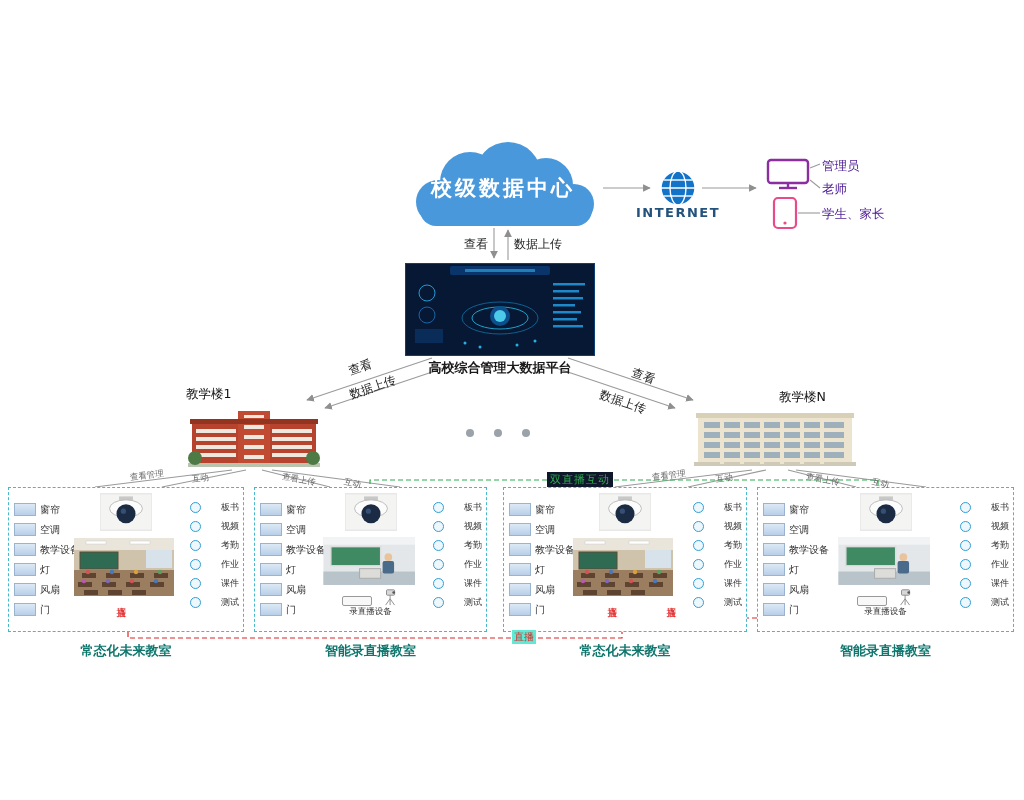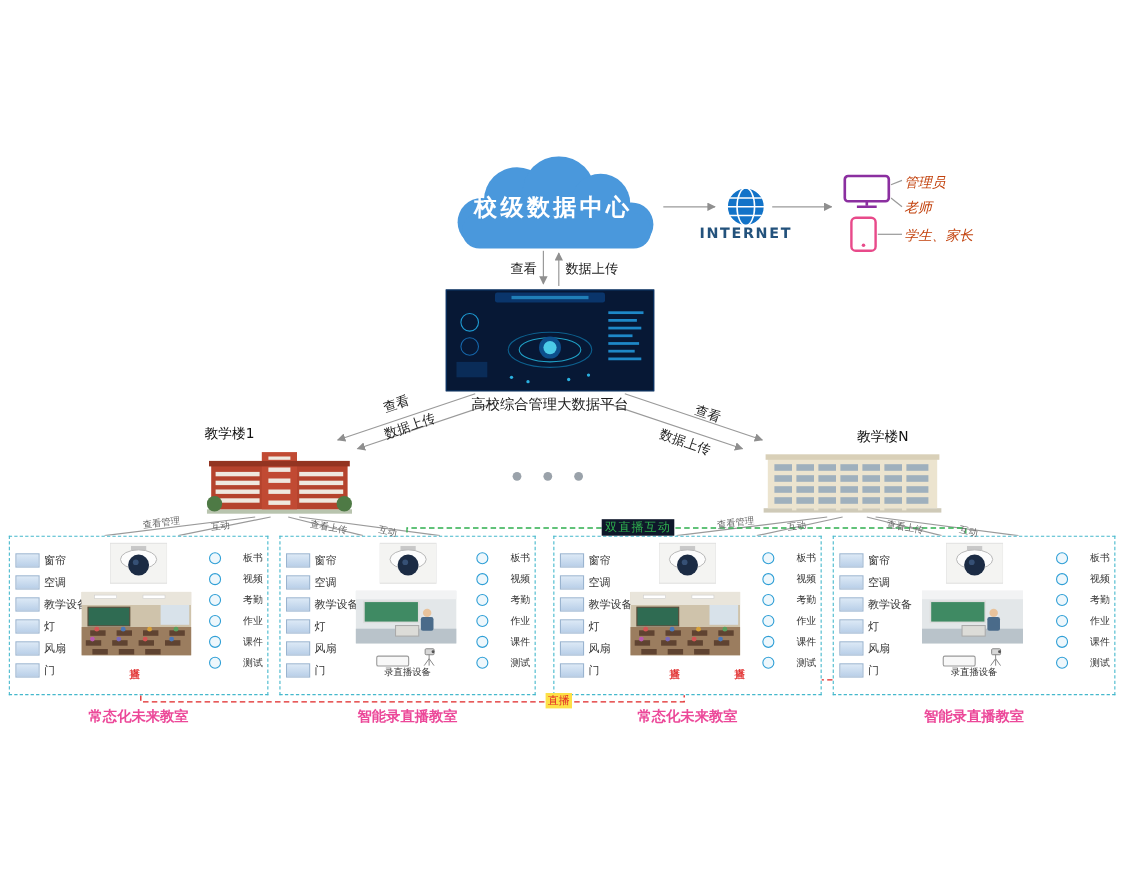--- a/index.html
+++ b/index.html
@@ -5,56 +5,56 @@
   * { margin:0; padding:0; box-sizing:border-box; }
   html,body { background:#fff; font-family:"DejaVu Sans","Liberation Sans",sans-serif; }
   .stage { position:relative; width:1024px; height:800px; background:#fff; overflow:hidden; }
   .abs { position:absolute; }
   .wires { position:absolute; left:0; top:0; width:1024px; height:800px; pointer-events:none; }
 
   .cloud-label { position:absolute; left:398px; top:174px; width:210px; text-align:center;
                  color:#fff; font-size:21px; font-weight:bold; letter-spacing:3px; z-index:3; }
   .internet-label { position:absolute; left:628px; top:205px; width:100px; text-align:center;
                     color:#23527c; font-size:13px; letter-spacing:1.5px; font-weight:600; }
-  .role-label { position:absolute; left:822px; font-size:12.5px; color:#c2410c; white-space:nowrap;font-style:italic; }
+  .role-label { position:absolute; left:822px; font-size:12.5px; color:#4c1d95; white-space:nowrap; }
 
   .f-lbl { position:absolute; font-size:12px; color:#222; white-space:nowrap; z-index:3; }
   .rot { transform-origin:left center; }
   .s-lbl { position:absolute; font-size:8.5px; color:#666; white-space:nowrap; z-index:3; transform-origin:left center; }
 
   .platform-caption { position:absolute; left:400px; top:359px; width:200px; text-align:center;
-                      font-size:13px; font-weight:400; color:#1a1a1a; }
+                      font-size:13px; font-weight:700; color:#1a1a1a; }
   .bld-label { position:absolute; font-size:12.5px; color:#111; white-space:nowrap; }
   .dots { position:absolute; left:466px; top:429px; display:flex; gap:20px; }
   .dots span { width:8px; height:8px; border-radius:50%; background:#9aa2aa; display:block; }
 
   .panel { position:absolute; top:487px; height:145px; border:1.6px dashed #45b8cc; background:#fff; z-index:2; }
   .panel-caption { position:absolute; top:154px; left:0; right:0; text-align:center;
-                   font-size:13px; font-weight:bold; color:#ec4899; }
+                   font-size:13px; font-weight:bold; color:#0f766e; }
   .dev-col { position:absolute; left:5px; top:13px; display:flex; flex-direction:column; gap:3px; }
   .dev-row { display:flex; align-items:center; gap:4px; height:17px; }
   .dev-ico { width:22px; height:13px; background:linear-gradient(#dce9f6,#b9cfe8); border:1px solid #9ab4d0; flex:none; }
   .dev-label { font-size:10px; color:#333; white-space:nowrap; }
   .fn-col { position:absolute; right:4px; top:12px; display:flex; flex-direction:column; gap:4px; }
   .fn-row { display:flex; align-items:center; gap:20px; height:15px; }
   .fn-ico { width:11px; height:11px; border:1.3px solid #2f9fd6; border-radius:50%; flex:none; background:#eef7fc; }
   .fn-label { font-size:9px; color:#333; white-space:nowrap; }
   .cam { position:absolute; left:50%; transform:translateX(-50%); top:5px; }
   .photo { position:absolute; left:50%; transform:translateX(-52%); }
   .p-normal .photo { top:50px; }
   .p-live .photo { top:48px; }
   .recorder { position:absolute; left:50%; transform:translateX(-50%); top:100px;
               display:flex; flex-direction:column; align-items:center; gap:0; }
   .rec-imgs { display:flex; gap:10px; align-items:flex-end; }
   .rec-box { width:30px; height:10px; border:1px solid #999; background:#f8f8f8; border-radius:2px; display:block; }
   .rec-label { font-size:8.5px; color:#333; white-space:nowrap; }
 
   .live-v { position:absolute; writing-mode:vertical-rl; text-orientation:upright;
             color:#e02525; font-size:10px; line-height:1; background:#fff; z-index:4; padding:1px 0; }
-  .live-h { position:absolute; color:#e02525; font-size:10px; background:#fde047; z-index:4; padding:0 2px; }
+  .live-h { position:absolute; color:#e02525; font-size:10px; background:#5eead4; z-index:4; padding:0 2px;margin-left:16px; }
   .dual-live { position:absolute; left:516px; top:472px; color:#2eae4e; font-size:11px;
                background:#0f172a; z-index:4; padding:0 3px; letter-spacing:1px;margin-left:31px; }
 </style>
 </head>
 <body>
 
 <svg width="0" height="0" style="position:absolute" aria-hidden="true">
   <defs>
     <symbol id="sym-cloud" viewBox="0 0 210 95">
       <g fill="#4a98dc">

